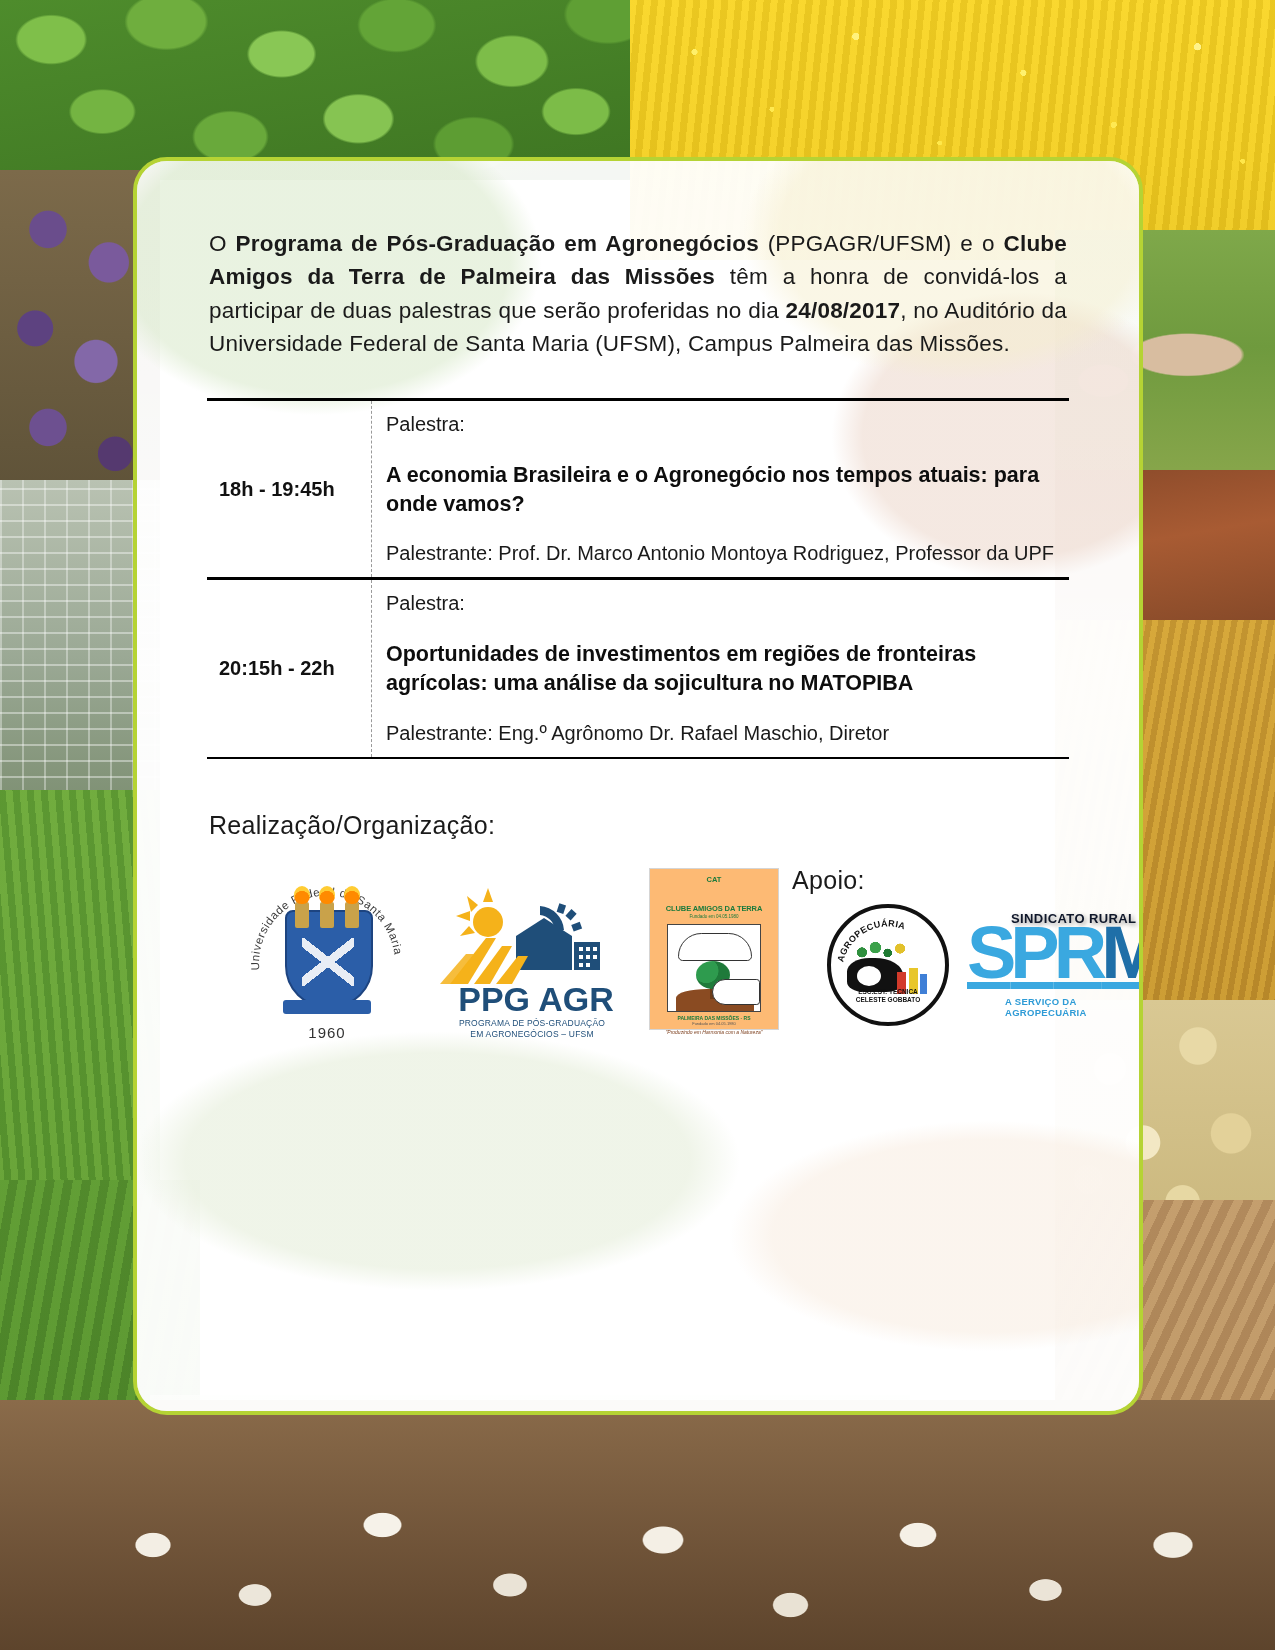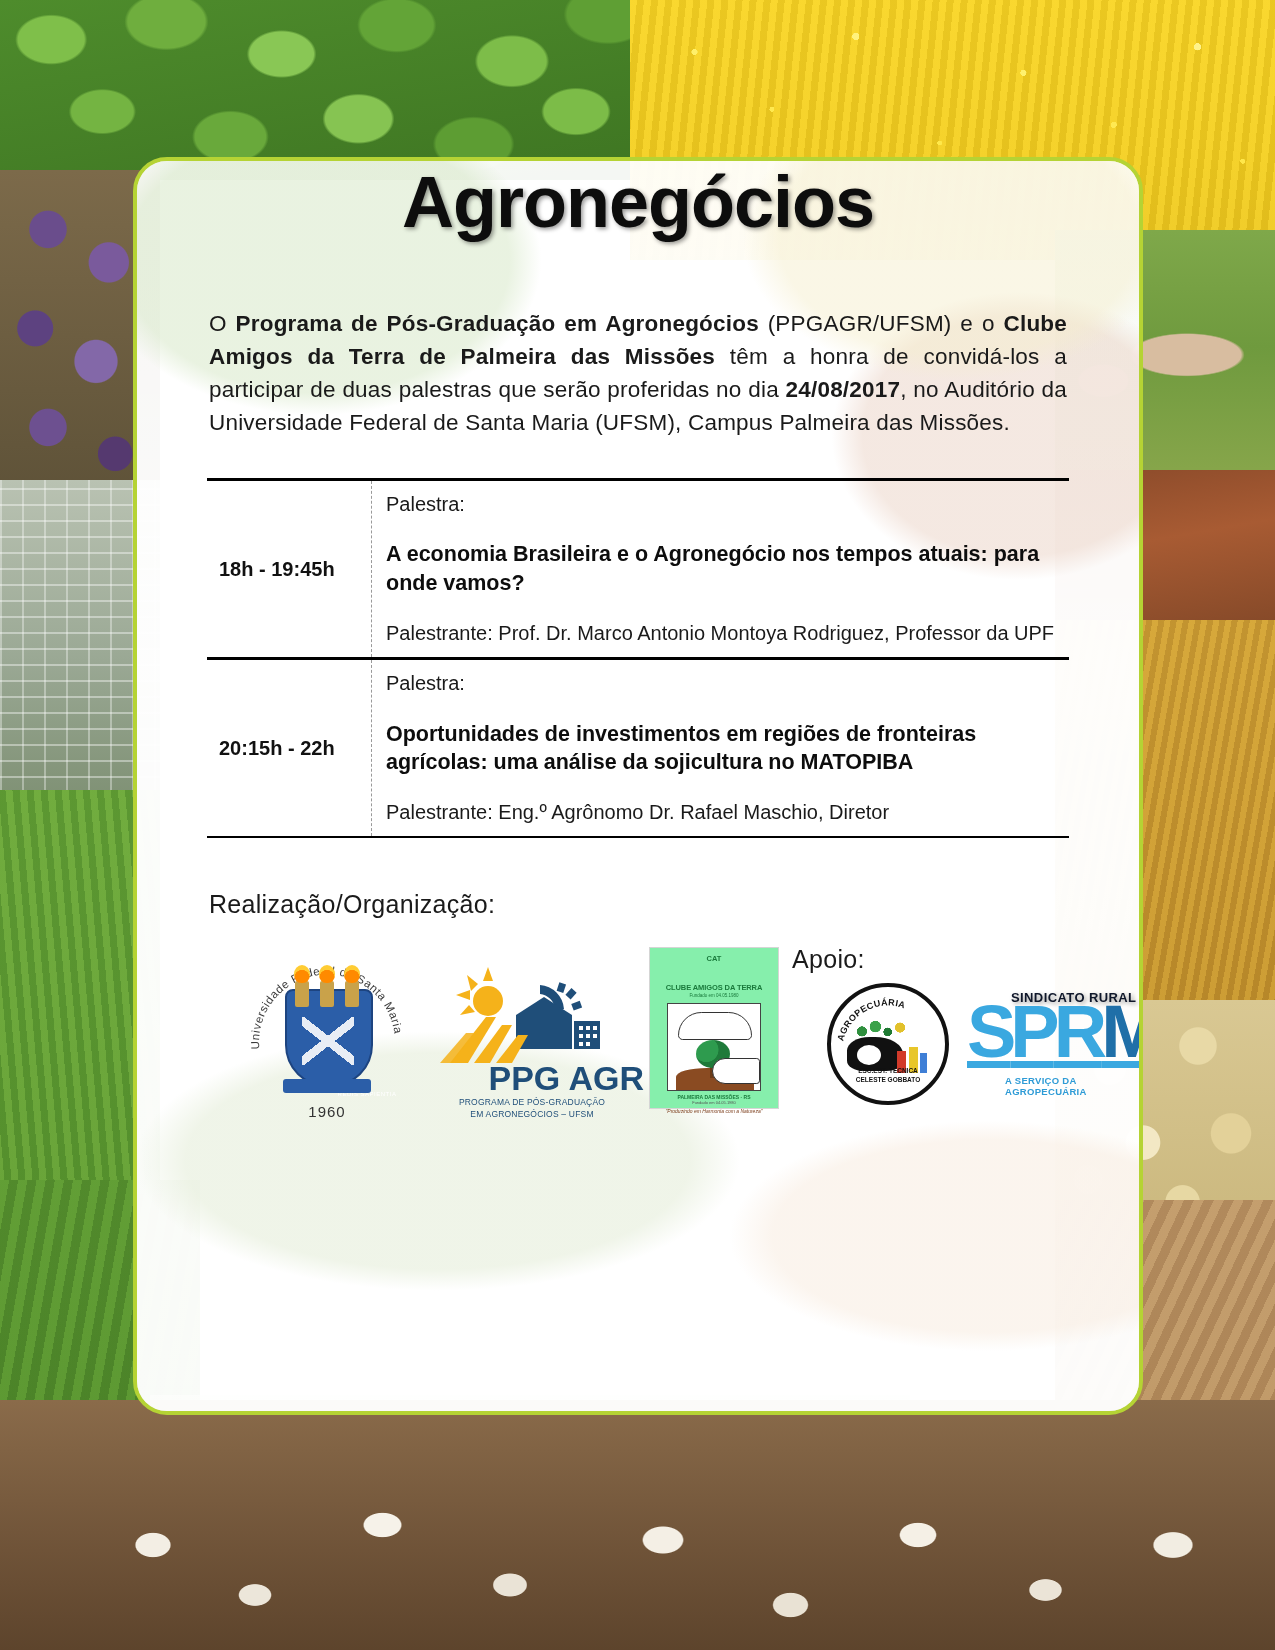--- a/index.html
+++ b/index.html
@@ -303,32 +303,32 @@
   .ppg .sun{
     position:absolute;left:22px;top:8px;width:56px;height:56px;
   }
   .ppg .barn{
     position:absolute;left:78px;top:22px;width:92px;height:70px;
   }
   .ppg .rows{
     position:absolute;left:8px;top:52px;width:90px;height:52px;
   }
   .ppg .word{
-    position:absolute;left:12px;top:100px;width:200px;text-align:right;
+    position:absolute;left:4px;top:100px;width:200px;text-align:center;
     font-size:34px;font-weight:bold;color:#1f4e79;letter-spacing:0px;
   }
   .ppg .sub{
     position:absolute;left:0;top:138px;width:200px;text-align:center;
     font-size:8.5px;color:#1f4e79;line-height:1.35;letter-spacing:.2px;
   }
 
   
   .cat{
     position:absolute;left:512px;top:22px;width:128px;height:160px;
-    background:#86efac;border:1px solid #d5d5d5;
+    background:#fdba74;border:1px solid #d5d5d5;
   }
   .cat .t1{text-align:center;font-size:7.5px;color:#1a7a3c;margin-top:6px;font-weight:bold;}
   .cat .t2{text-align:center;font-size:7.5px;color:#1a7a3c;font-weight:bold;letter-spacing:-.1px;margin-top:20px;}
   .cat .t3{text-align:center;font-size:4.5px;color:#1a7a3c;margin-top:1px;}
   .cat .frame{
     margin:5px auto 0;width:92px;height:86px;border:1px solid #444;background:#fff;position:relative;overflow:hidden;
   }
   .cat .hand-top{
     position:absolute;left:10px;top:8px;width:72px;height:26px;
     border:1.4px solid #333;border-radius:30px 30px 6px 6px;background:#fff;
@@ -416,21 +416,20 @@
     <div class="bg-cornfield"></div>
     <div class="bg-soyrow"></div>
     <div class="bg-chicken-top"></div>
     <div class="bg-sky-strip"></div>
     <div class="bg-chicken"></div>
   </div>
 
   <div id="card">
     <div class="card-inner">
 
-      <h1 class="title">Agronegócios</h1>
 
       <p class="intro"><span>O </span><b>Programa de Pós-Graduação em Agronegócios</b><span> (PPGAGR/UFSM) e o </span><b>Clube Amigos da Terra de Palmeira das Missões</b><span> têm a honra de convidá-los a participar de duas palestras que serão proferidas no dia </span><b>24/08/2017</b><span>, no Auditório da Universidade Federal de Santa Maria (UFSM), Campus Palmeira das Missões.</span></p>
 
       <table class="sched">
         <tbody>
           <tr>
             <td class="time">18h - 19:45h</td>
             <td class="body">
               <div class="lbl">Palestra:</div>
               <div class="talk">A economia Brasileira e o Agronegócio nos tempos atuais: para onde vamos?</div>

